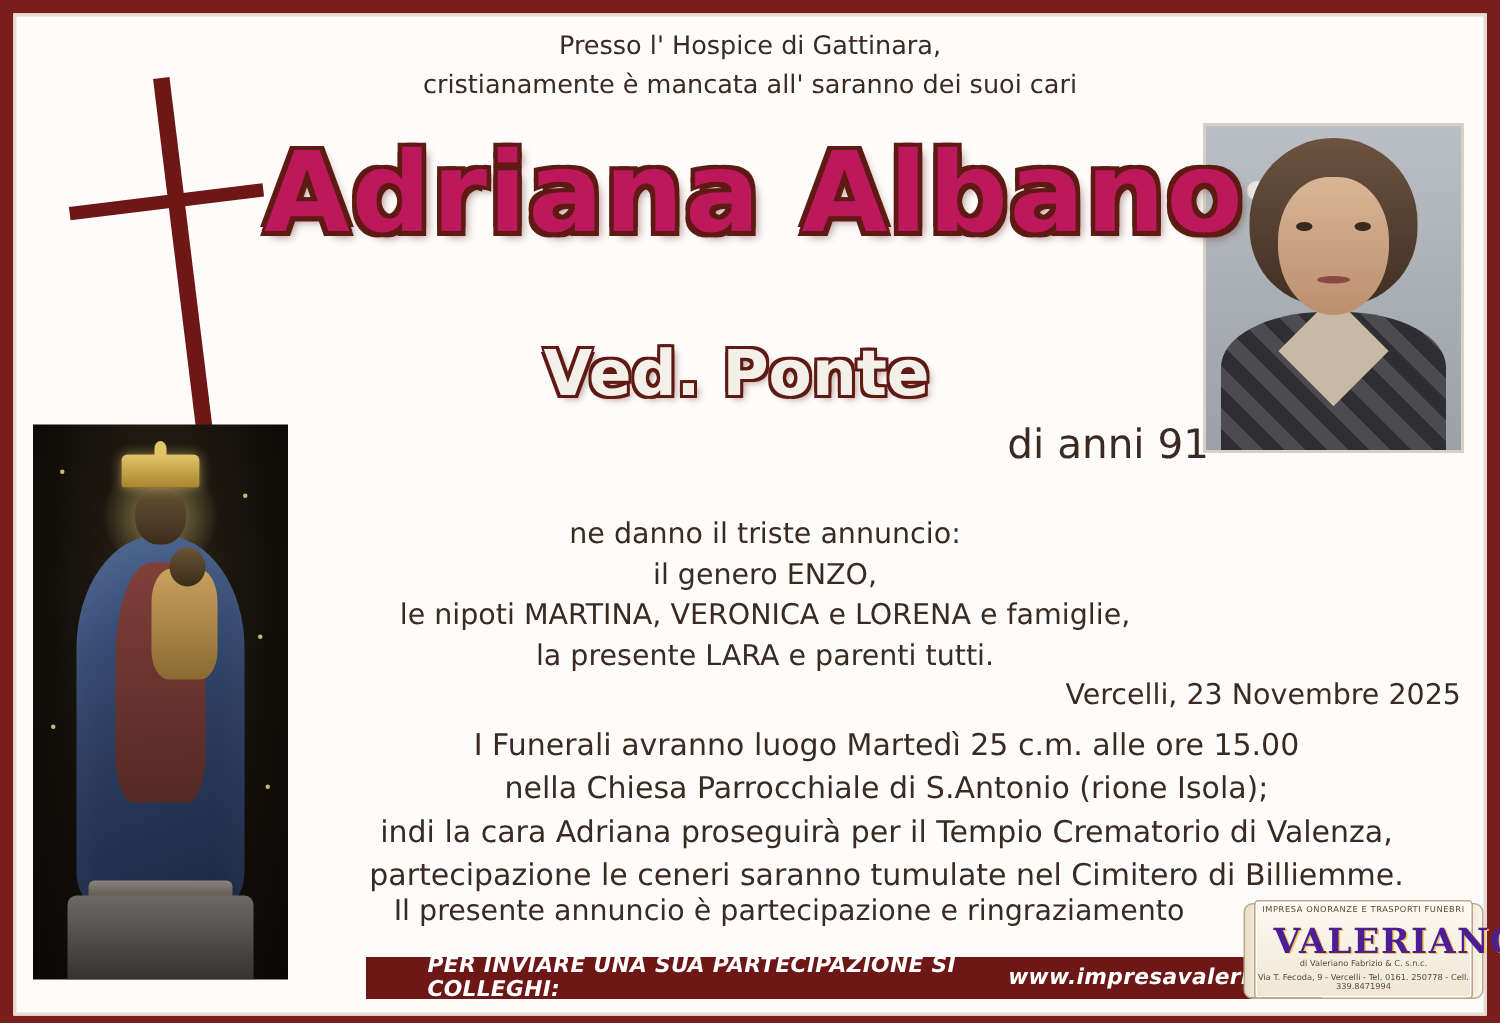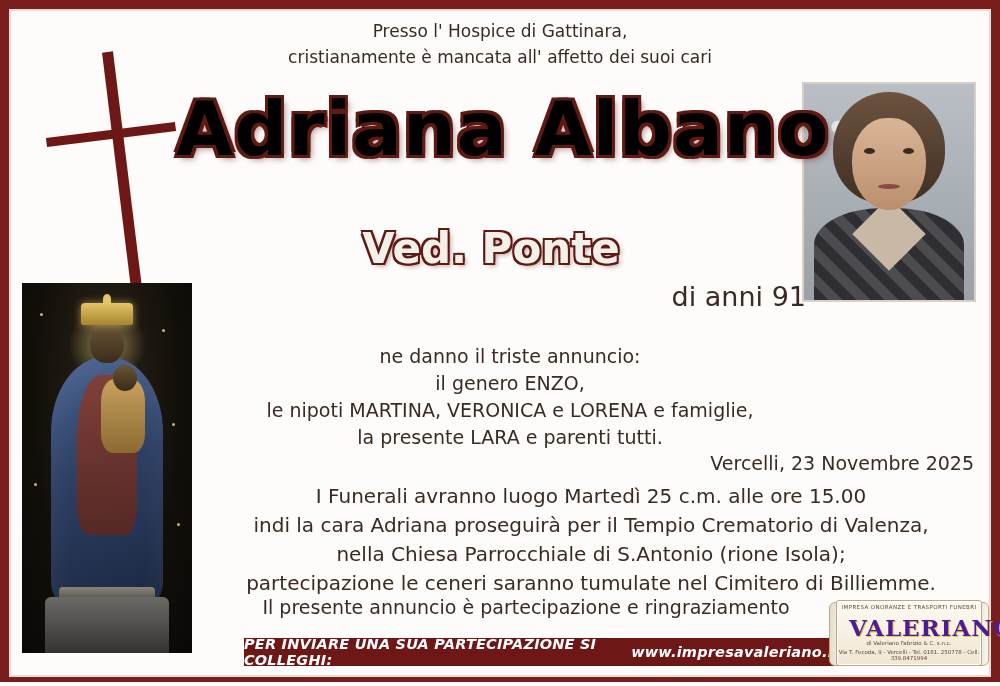--- a/index.html
+++ b/index.html
@@ -266,21 +266,21 @@
   .name {
     position: absolute;
     left: 176px;
     top: 86px;
     width: 630px;
     text-align: center;
     font-family: "DejaVu Sans", sans-serif;
     font-weight: bold;
     font-size: 74px;
     letter-spacing: 1px;
-    color: #000000;
+    color: #be185d;
     text-shadow:
       2px 0 0 #5f1a14, -2px 0 0 #5f1a14, 0 2px 0 #5f1a14, 0 -2px 0 #5f1a14,
       3px 3px 0 #5f1a14, -3px 3px 0 #5f1a14, 3px -3px 0 #5f1a14, -3px -3px 0 #5f1a14,
       4px 4px 6px rgba(90,25,20,.45);
     white-space: nowrap;
   }
 
   .subname {
     position: absolute;
     left: 176px;
@@ -358,20 +358,21 @@
     height: 28px;
     background: #6e1717;
     color: #ffffff;
     font-size: 14.5px;
     font-weight: bold;
     font-style: italic;
     display: flex;
     align-items: center;
     justify-content: center;
     letter-spacing: .2px;
+    padding-left: 41px;
   }
   .banner .url { font-style: italic; font-weight: bold; }
 
   
   .logo {
     position: absolute;
     right: 18px;
     bottom: 16px;
     width: 146px;
     height: 66px;
@@ -471,40 +472,40 @@
     <div class="collar"></div>
     <div class="hair"></div>
     <div class="face"></div>
     <div class="eye l"></div>
     <div class="eye r"></div>
     <div class="mouth"></div>
   </div>
 
   <div class="top-lines">
     <div>Presso l' Hospice di Gattinara,</div>
-    <div>cristianamente è mancata all' affetto dei suoi cari</div>
+    <div>cristianamente è mancata all' saranno dei suoi cari</div>
   </div>
 
   <div class="name">Adriana Albano</div>
   <div class="subname">Ved. Ponte</div>
   <div class="age">di anni  91</div>
 
   <div class="announce">
     <div>ne danno il triste annuncio:</div>
     <div>il genero ENZO,</div>
     <div>le nipoti MARTINA, VERONICA e LORENA e famiglie,</div>
     <div>la presente LARA e parenti tutti.</div>
   </div>
 
   <div class="place-date">Vercelli, 23 Novembre 2025</div>
 
   <div class="funeral">
     <div>I Funerali avranno luogo Martedì 25 c.m. alle ore 15.00</div>
+    <div>nella Chiesa Parrocchiale di S.Antonio (rione Isola);</div>
     <div>indi la cara Adriana proseguirà per il Tempio Crematorio di Valenza,</div>
-    <div>nella Chiesa Parrocchiale di S.Antonio (rione Isola);</div>
     <div>partecipazione le ceneri saranno tumulate nel Cimitero di Billiemme.</div>
   </div>
 
   <div class="thanks">Il presente annuncio è partecipazione e ringraziamento</div>
 
   <div class="banner">
     <span>PER INVIARE UNA SUA PARTECIPAZIONE SI COLLEGHI:</span>&nbsp;<span class="url">www.impresavaleriano.it</span>
   </div>
 
   <div class="logo">

